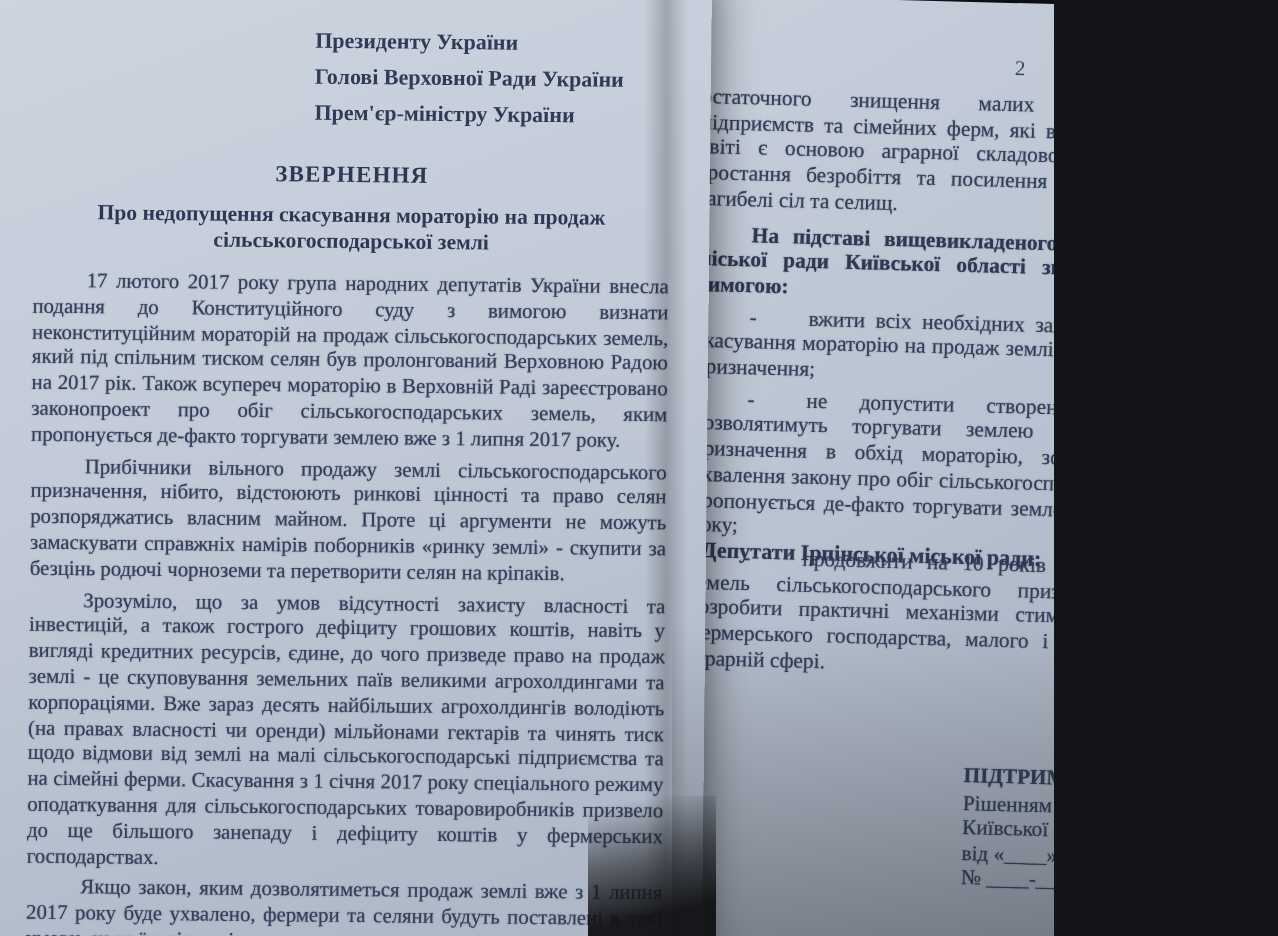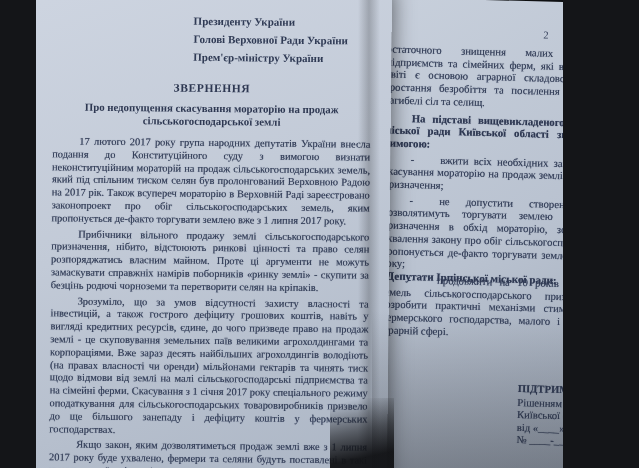--- a/index.html
+++ b/index.html
@@ -1,20 +1,19 @@
 <!DOCTYPE html>
 <html><head>
 <meta charset="utf-8">
 <style>
   html,body{margin:0;padding:0;background:#141518;}
   .scene{
     position:relative;width:527px;height:468px;overflow:hidden;
     background:radial-gradient(circle at 45% 40%, #1c1d20 0%, #121316 75%);
     font-family:"Liberation Serif", serif;
-    margin-left:36px;
   }
   .page{position:absolute;color:#343f59;box-sizing:border-box;}
   .page-left{
     left:-16px;top:-16px;width:372px;height:510px;z-index:2;
     transform:rotate(0.6deg);transform-origin:top left;
     background:linear-gradient(160deg,#ced5e1 0%,#c2cad7 45%,#aab4c3 100%);
     box-shadow:0 0 22px rgba(0,0,0,0.6);
     padding:26px 20px 0 34px;
   }
   .page-right{

